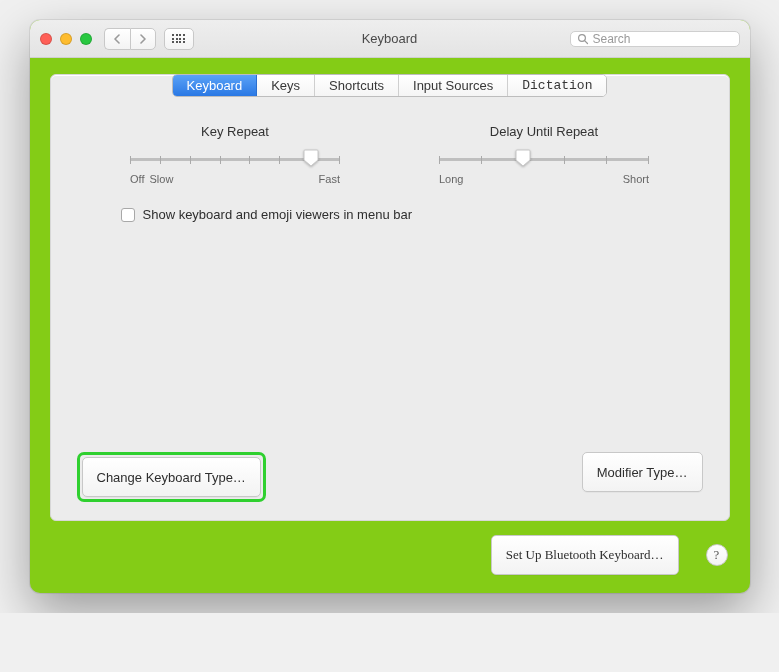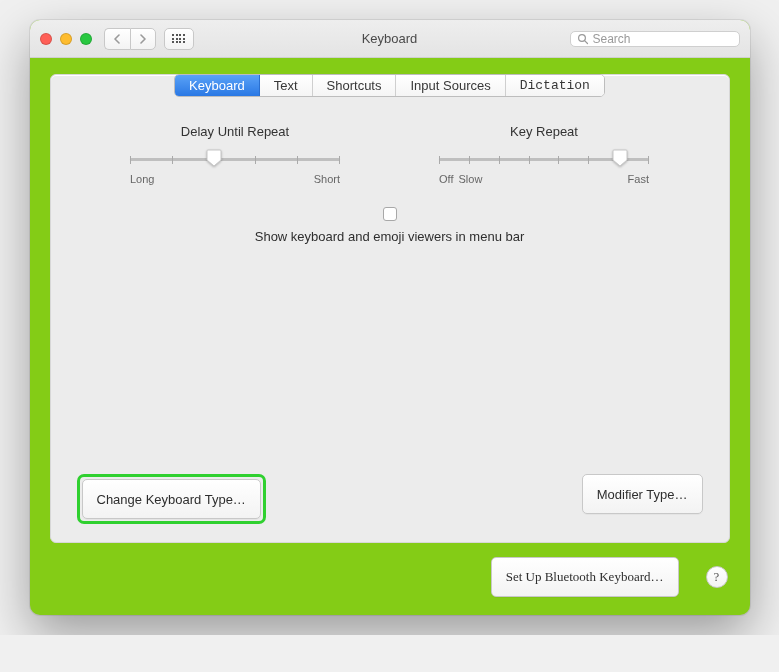--- a/index.html
+++ b/index.html
@@ -96,21 +96,21 @@
     .thumb {
       position: absolute; top: 0; width: 16px; height: 18px;
       transform: translateX(-50%);
       filter: drop-shadow(0 1px 1px rgba(0,0,0,0.25));
     }
     .thumb svg { display: block; }
     .endlabels { display: flex; justify-content: space-between; font-size: 11px; color: #666; padding: 2px 0 0; }
     .endlabels .left2 { display: flex; gap: 5px; }
 
     
-    .checkrow { display: flex; align-items: center; gap: 8px; padding: 14px 70px 0; color: #2e2e2e; flex-direction: column; }
+    .checkrow { display: flex; align-items: center; gap: 8px; padding: 14px 70px 0; color: #2e2e2e; }
     .checkbox {
       width: 14px; height: 14px; border: 1px solid #a8a8a8; border-radius: 3px; background: #fff;
     }
 
     .spacer { height: 230px; }
 
     .bottom-row { display: flex; justify-content: space-between; padding: 0 26px; }
     .btn {
       height: 40px; padding: 0 14px; border: 1px solid #c8c8c8; border-radius: 5px;
       background: linear-gradient(#ffffff,#f3f3f3); font-size: 13px; color: #2e2e2e;
@@ -177,28 +177,57 @@
       <input type="text" placeholder="Search" style="">
     </div>
   </div>
 
   <div class="content">
     <div class="panel">
 
       <div class="tab-row">
         <div class="tabs">
           <div class="tab active">Keyboard</div>
-          <div class="tab">Text</div>
+          <div class="tab">Keys</div>
           <div class="tab">Shortcuts</div>
           <div class="tab">Input Sources</div>
           <div class="tab">Dictation</div>
         </div>
       </div>
 
       <div class="sliders">
+        <div class="slider-block">
+          <div class="slider-label">Key Repeat</div>
+          <div class="track-wrap">
+            <div class="track"></div>
+            <div class="ticks">
+                <div class="tick"></div>
+                <div class="tick"></div>
+                <div class="tick"></div>
+                <div class="tick"></div>
+                <div class="tick"></div>
+                <div class="tick"></div>
+                <div class="tick"></div>
+                <div class="tick"></div>
+              </div>
+            <div class="thumb" style="left: 86%;">
+              <svg width="16" height="18" viewBox="0 0 16 18">
+                  <path d="M2 1 H14 Q15 1 15 2 V11 L8 17 L1 11 V2 Q1 1 2 1 Z" fill="#ffffff" stroke="#c6c6c6"></path>
+                </svg>
+            </div>
+          </div>
+          <div class="endlabels">
+            <span class="left2">
+              <span>Off</span>
+              <span>Slow</span>
+            </span>
+            <span>Fast</span>
+          </div>
+        </div>
+
         <div class="slider-block">
           <div class="slider-label">Delay Until Repeat</div>
           <div class="track-wrap">
             <div class="track"></div>
             <div class="ticks">
                 <div class="tick"></div>
                 <div class="tick"></div>
                 <div class="tick"></div>
                 <div class="tick"></div>
                 <div class="tick"></div>
@@ -208,49 +237,20 @@
               <svg width="16" height="18" viewBox="0 0 16 18">
                   <path d="M2 1 H14 Q15 1 15 2 V11 L8 17 L1 11 V2 Q1 1 2 1 Z" fill="#ffffff" stroke="#c6c6c6"></path>
                 </svg>
             </div>
           </div>
           <div class="endlabels">
             <span>Long</span>
             <span>Short</span>
           </div>
         </div>
-
-        <div class="slider-block">
-          <div class="slider-label">Key Repeat</div>
-          <div class="track-wrap">
-            <div class="track"></div>
-            <div class="ticks">
-                <div class="tick"></div>
-                <div class="tick"></div>
-                <div class="tick"></div>
-                <div class="tick"></div>
-                <div class="tick"></div>
-                <div class="tick"></div>
-                <div class="tick"></div>
-                <div class="tick"></div>
-              </div>
-            <div class="thumb" style="left: 86%;">
-              <svg width="16" height="18" viewBox="0 0 16 18">
-                  <path d="M2 1 H14 Q15 1 15 2 V11 L8 17 L1 11 V2 Q1 1 2 1 Z" fill="#ffffff" stroke="#c6c6c6"></path>
-                </svg>
-            </div>
-          </div>
-          <div class="endlabels">
-            <span class="left2">
-              <span>Off</span>
-              <span>Slow</span>
-            </span>
-            <span>Fast</span>
-          </div>
-        </div>
       </div>
 
       <div class="checkrow">
         <div class="checkbox"></div>
         <span>Show keyboard and emoji viewers in menu bar</span>
       </div>
 
       <div class="spacer"></div>
 
       <div class="bottom-row">

